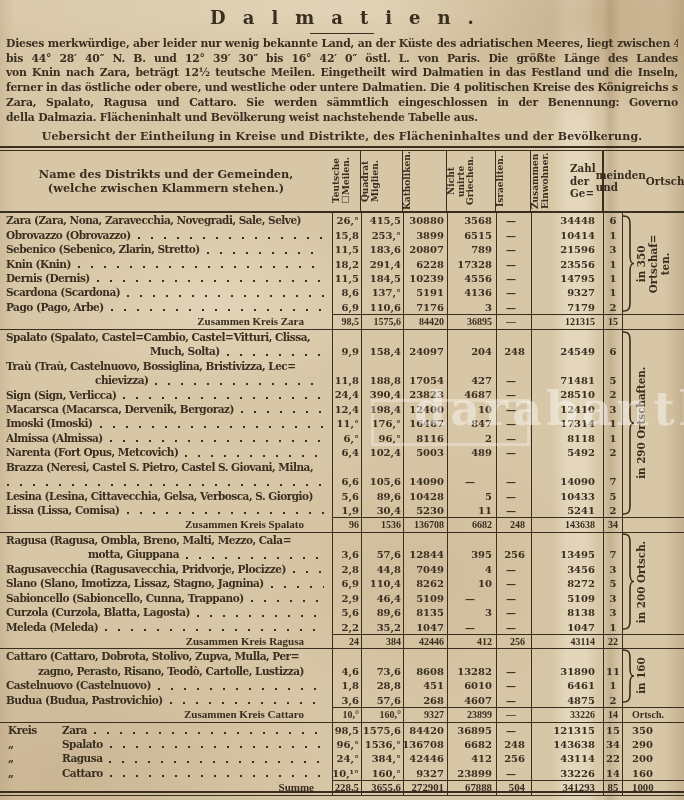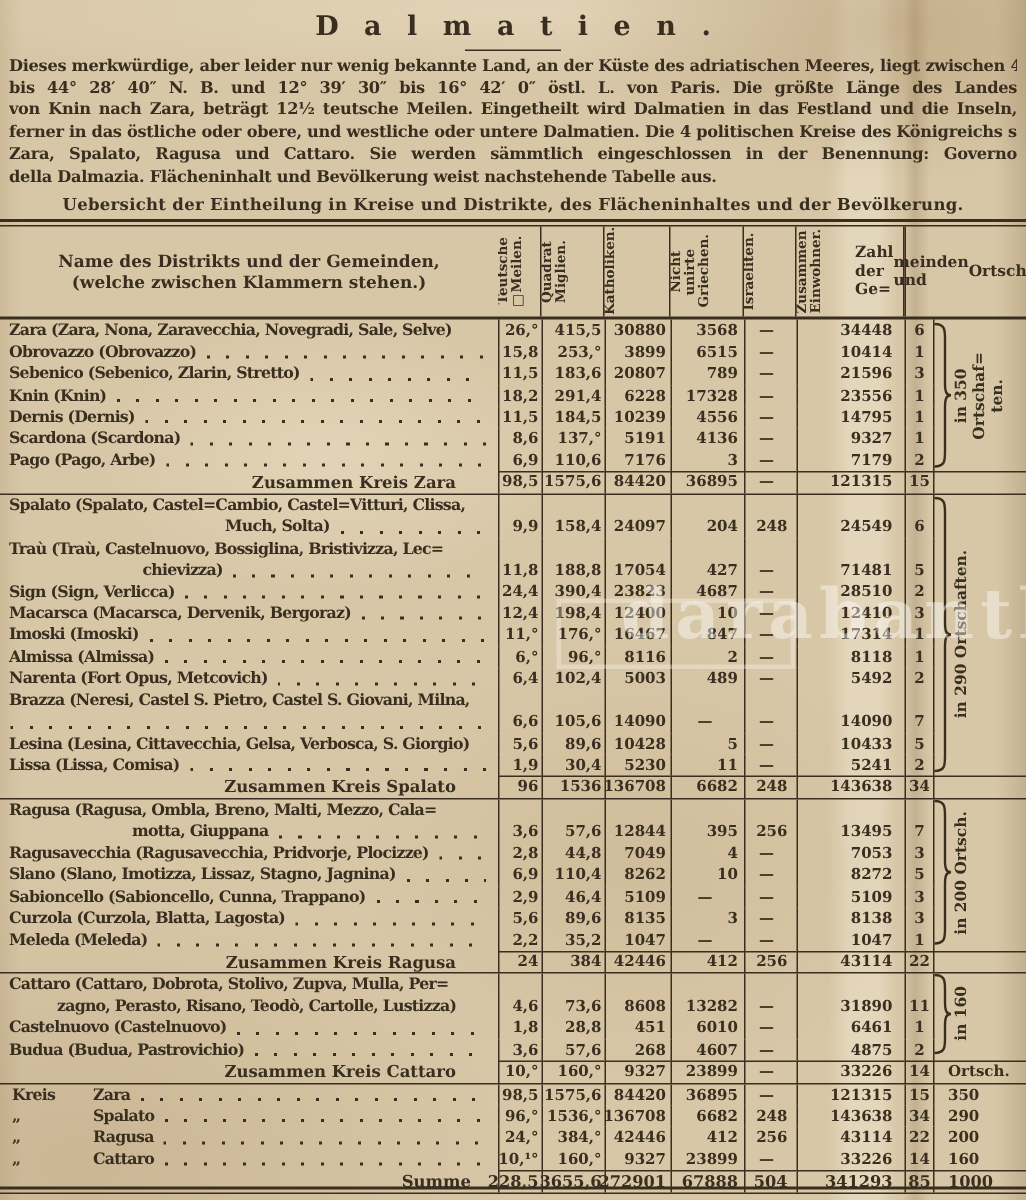--- a/index.html
+++ b/index.html
@@ -74,21 +74,21 @@
   .trow>.cell:nth-child(2){padding-right:2px;}
   .trow>.cell:nth-child(3){padding-right:2px;}
   .trow>.cell:nth-child(4){padding-right:3px;}
   .trow>.cell:nth-child(5){padding-right:4px;}
   .trow>.cell:nth-child(6){padding-right:6px;}
   .trow>.cell:nth-child(7){padding-right:8px;}
   .cell.cnt{justify-content:center;padding-right:0;}
   .cell.dash{justify-content:center;padding-right:0;}
   .cell.side{justify-content:flex-start;padding-left:9px;font-size:10px;}
   .st{border-bottom:1px solid var(--ink);}
-  .st>div{border-top:1px solid var(--ink);}
+  .st>div{border-top:1px solid var(--ink);font-family:Liberation Serif, serif;}
   .st>div:first-child{border-top:none;}
   .stlbl{justify-content:flex-end !important;}
   .stlbl .txt{padding-right:28px;font-size:11px;letter-spacing:0;}
   .sum .pfx{display:inline-block;width:62px;padding-left:8px;box-sizing:border-box;}
   .total>div{border-top:1.2px solid var(--ink);}
   .total>div:first-child{border-top:none;}
   .total .cell{font-size:10.8px;}
   .total .stlbl .txt{padding-right:18px;}
 
   
@@ -764,21 +764,21 @@
         <div class="cell">
           <span>7049</span>
         </div>
         <div class="cell">
           <span>4</span>
         </div>
         <div class="cell dash">
           <span>—</span>
         </div>
         <div class="cell">
-          <span>7053</span>
+          <span>3456</span>
         </div>
         <div class="cell cnt">
           <span>3</span>
         </div>
         <div class="cell side"></div>
       </div>
       <div class="trow">
         <div class="nm">
           <div class="nline">
             <span class="txt">Slano (Slano, Imotizza, Lissaz, Stagno, Jagnina)</span>

